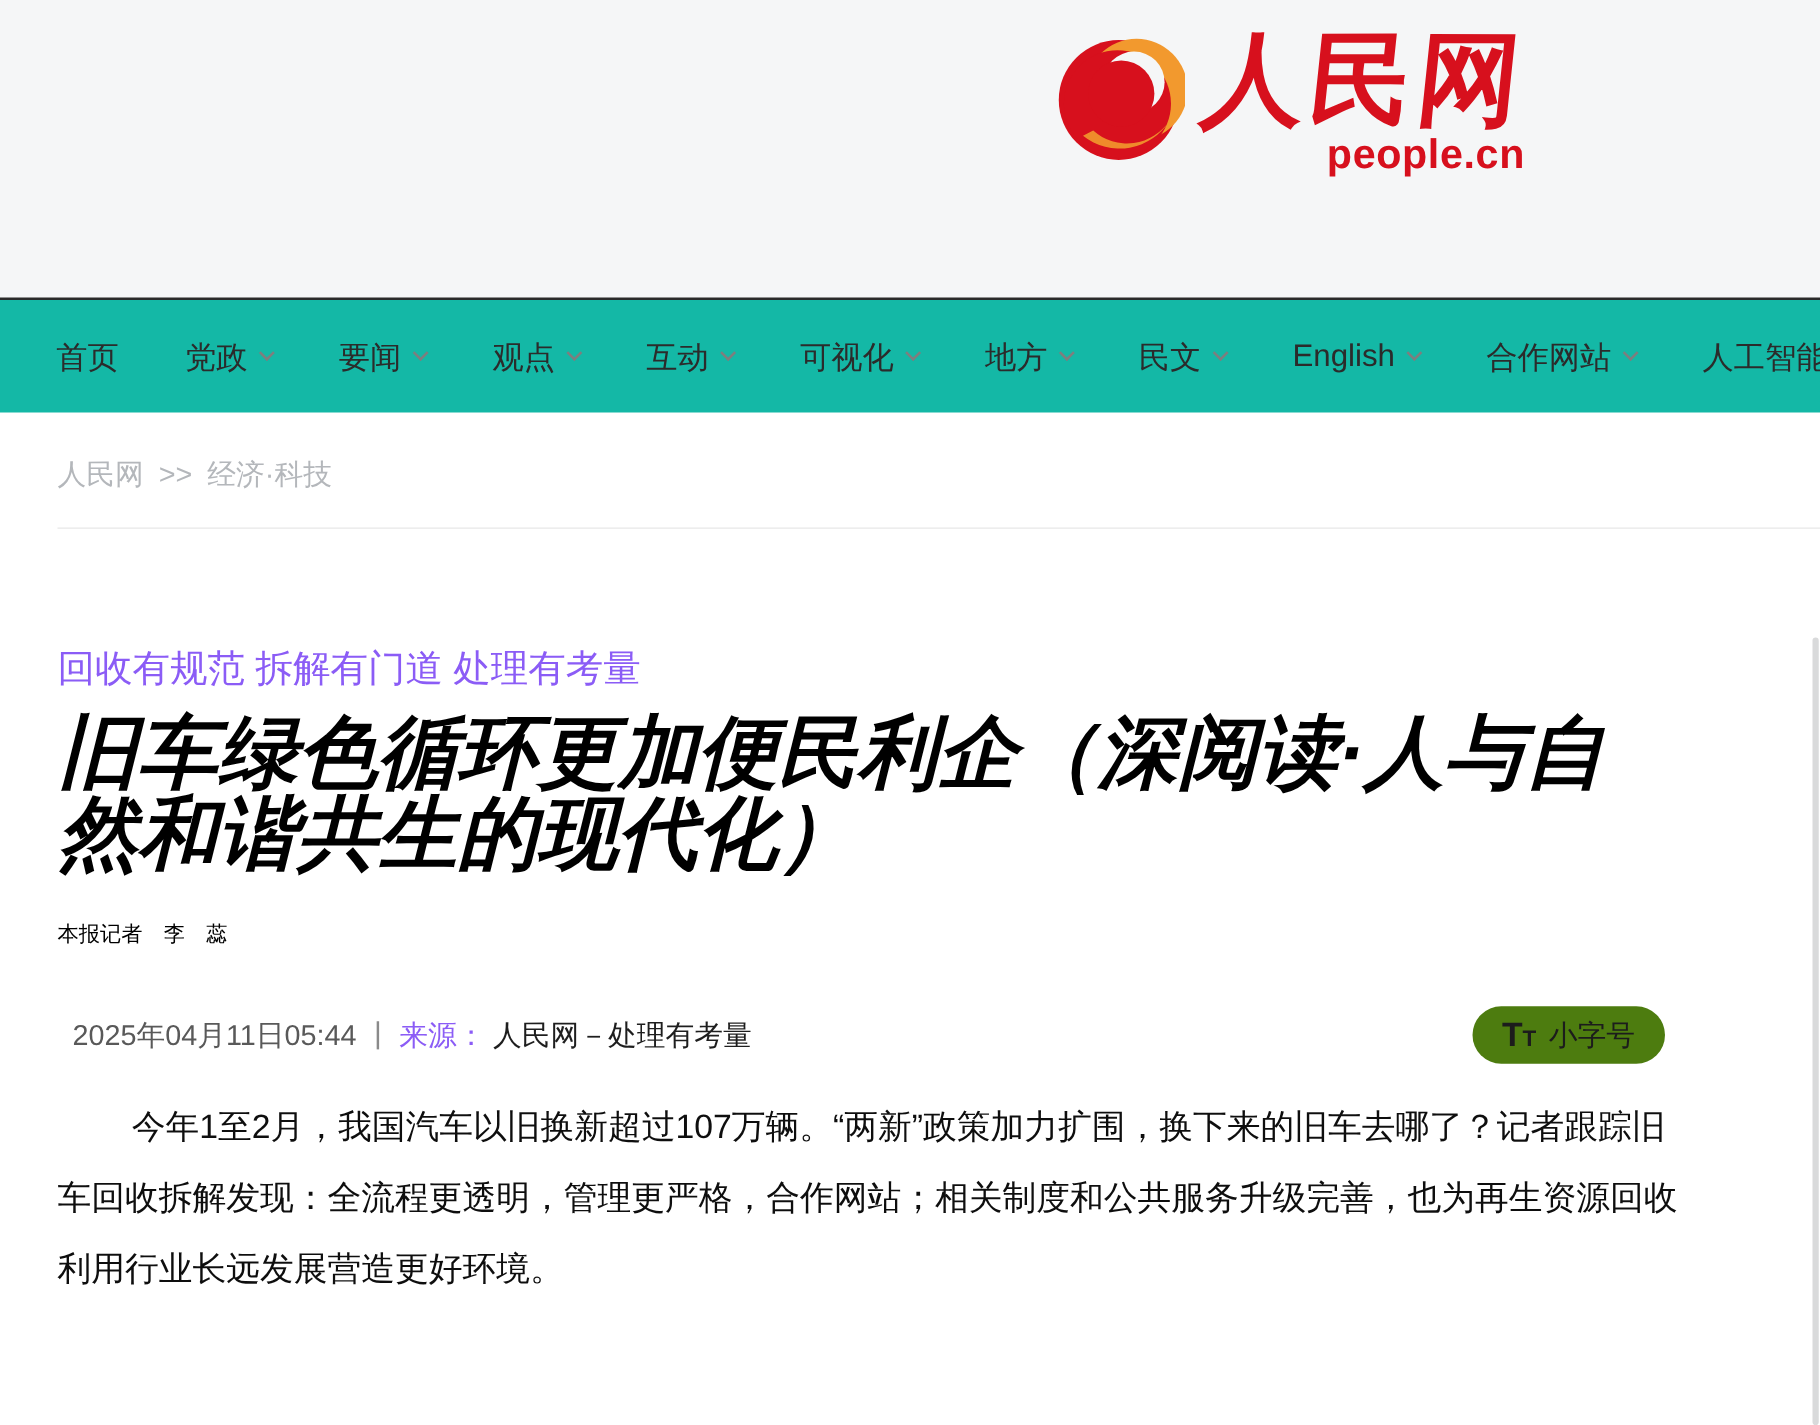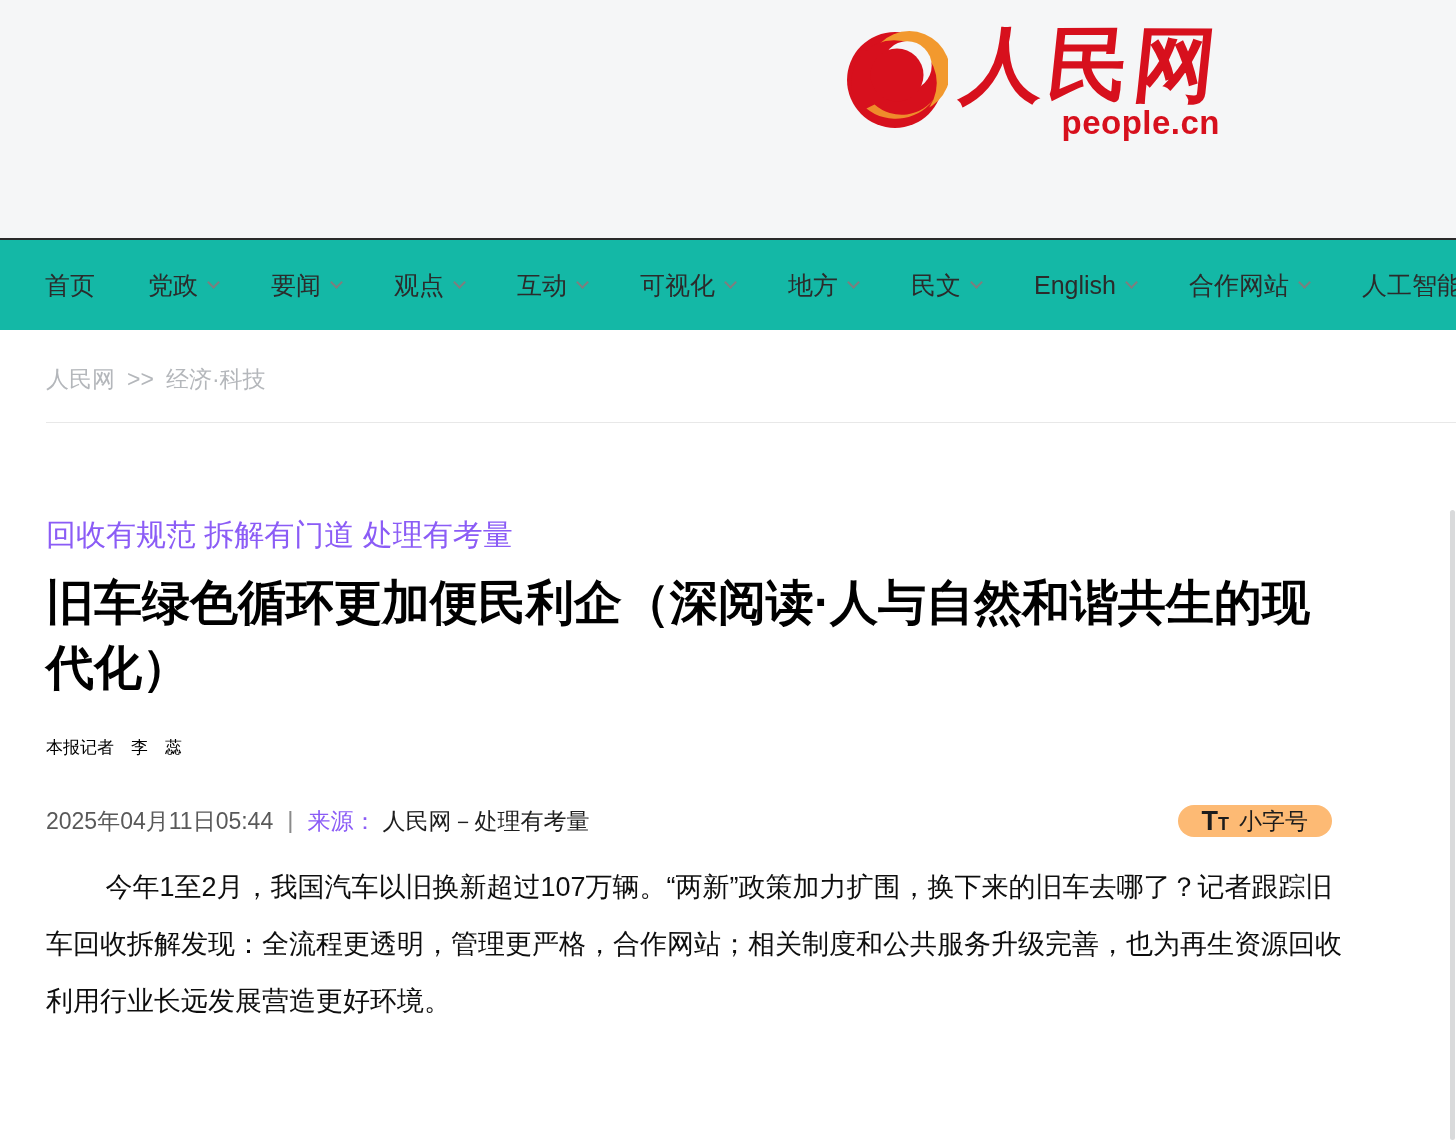--- a/index.html
+++ b/index.html
@@ -87,48 +87,50 @@
   .breadcrumb a { color: #b4b7bb; text-decoration: none; cursor: pointer; }
   .rule {
     border: none;
     border-top: 1px solid #e8e8e8;
     margin-top: 27px;
     margin-right: -46px;
   }
   .kicker { margin-top: 92px; font-size: 30px; color: #8b5cf6; }
   .title {
     margin-top: 14px;
-    font-size: 48px;
+    font-size: 64px;
     line-height: 65px;
     font-weight: 700;
     color: #000;
     max-width: 1290px;
+    font-style: italic;
   }
   .byline { margin-top: 36px; font-size: 17px; color: #000; }
 
   .meta-row {
     margin-top: 46px;
     display: flex;
     justify-content: space-between;
     align-items: center;
     padding-right: 78px;
   }
   .meta-left {
     display: flex;
     align-items: flex-start;
     font-size: 23px;
     color: #595959;
+    margin-left: 12px;
   }
   .meta-sep { color: #8a8a8a; margin: 0 14px; font-size: 24px; }
   .source-label { color: #8b5cf6; }
   .source-link { color: #1e1e1e; text-decoration: none; cursor: pointer; margin-left: 6px; }
   .font-pill {
-    background: #fdba74;
+    background: #4d7c0f;
     border-radius: 23px;
-    height: 32px;
+    height: 46px;
     padding: 0 24px;
     display: flex;
     align-items: center;
     font-size: 23px;
     color: #1c1c1c;
     border: none;
     cursor: pointer;
     font-family: inherit;
     justify-content: flex-end;
   }

